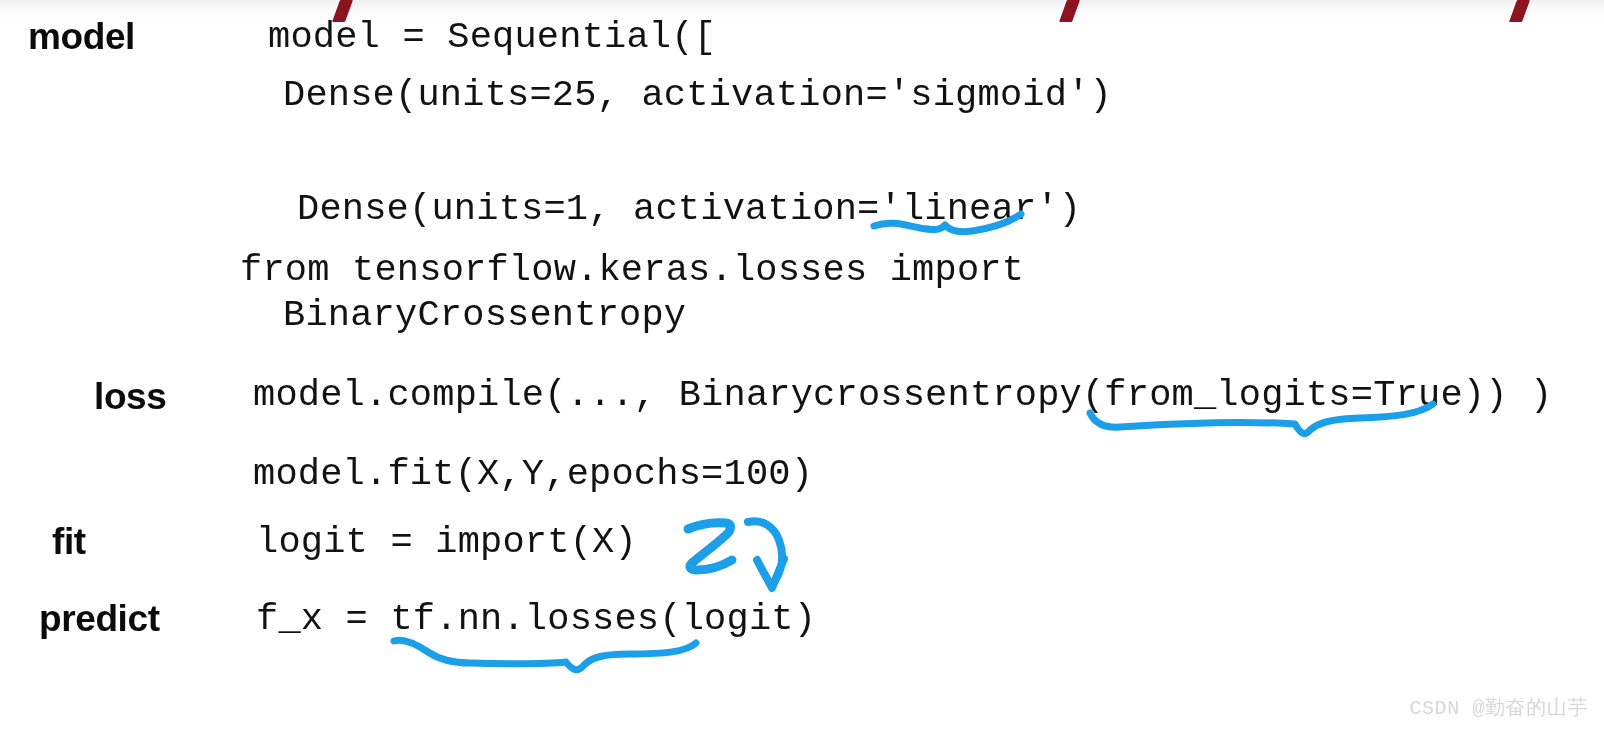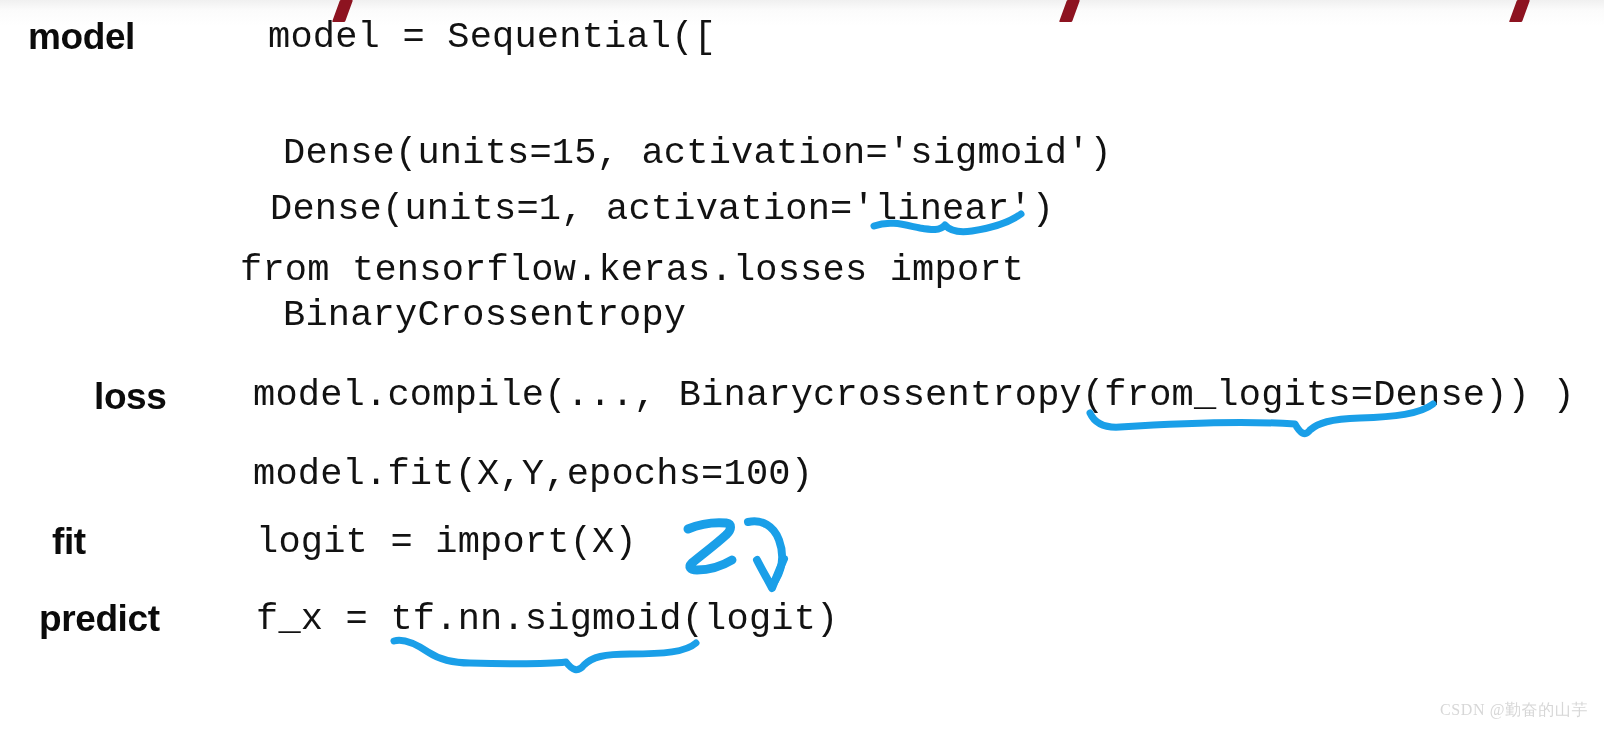--- a/index.html
+++ b/index.html
@@ -56,50 +56,50 @@
     background: #8d1320;
     transform: skewX(-20deg);
     border-radius: 1px;
   }
 
   
   .watermark {
     position: absolute;
     right: 16px;
     bottom: 10px;
-    font-family: Liberation Serif, serif;
-    font-size: 16px;
+    font-family: Liberation Mono, monospace;
+    font-size: 20px;
     color: #d7d7d7;
     letter-spacing: 0.6px;
     white-space: nowrap;
   }
 </style>
 </head>
 <body>
 
 <div id="slide">
 
   <div class="red-tick" style="left:336px;"></div>
   <div class="red-tick" style="left:1063px;"></div>
   <div class="red-tick" style="left:1513px;"></div>
 
   <div class="side-label" style="left:28px; top:16px;">model</div>
   <div class="side-label" style="left:48px; top:376px;margin-left:46px;">loss</div>
   <div class="side-label" style="left:52px; top:521px;">fit</div>
   <div class="side-label" style="left:39px; top:598px;">predict</div>
 
   <div class="code-line" style="left:239px; top:16px;margin-left:29px;">model = Sequential([</div>
-  <div class="code-line" style="left:283px; top:132px;">Dense(units=15, activation='sigmoid')</div>
-  <div class="code-line" style="left:270px; top:188px;">Dense(units=1, activation='linear')</div>
+  <div class="code-line" style="left:283px; top:74px;">Dense(units=25, activation='sigmoid')</div>
+  <div class="code-line" style="left:297px; top:188px;">Dense(units=1, activation='linear')</div>
   <div class="code-line" style="left:240px; top:249px;">from tensorflow.keras.losses import</div>
   <div class="code-line" style="left:283px; top:294px;">BinaryCrossentropy</div>
-  <div class="code-line" style="left:253px; top:374px;">model.compile(..., Binarycrossentropy(from_logits=Dense)) )</div>
+  <div class="code-line" style="left:253px; top:374px;">model.compile(..., Binarycrossentropy(from_logits=True)) )</div>
   <div class="code-line" style="left:253px; top:453px;">model.fit(X,Y,epochs=100)</div>
   <div class="code-line" style="left:256px; top:521px;">logit = import(X)</div>
-  <div class="code-line" style="left:256px; top:598px;">f_x = tf.nn.sigmoid(logit)</div>
+  <div class="code-line" style="left:256px; top:598px;">f_x = tf.nn.losses(logit)</div>
 
   <svg class="ann-layer" viewBox="0 0 1604 731">
 
     <g>
       <path d="M874 226 C 890 220, 905 225, 920 228 C 932 230, 940 231, 945 225
                C 950 231, 958 233, 972 231 C 992 228, 1010 222, 1021 214" fill="none" stroke="#1a9fe8" stroke-width="7" stroke-linecap="round" stroke-linejoin="round"></path>
     </g>
 
     <g>
       <path d="M1090 413 C 1095 424, 1105 428, 1120 427 C 1180 423, 1250 421, 1295 424

